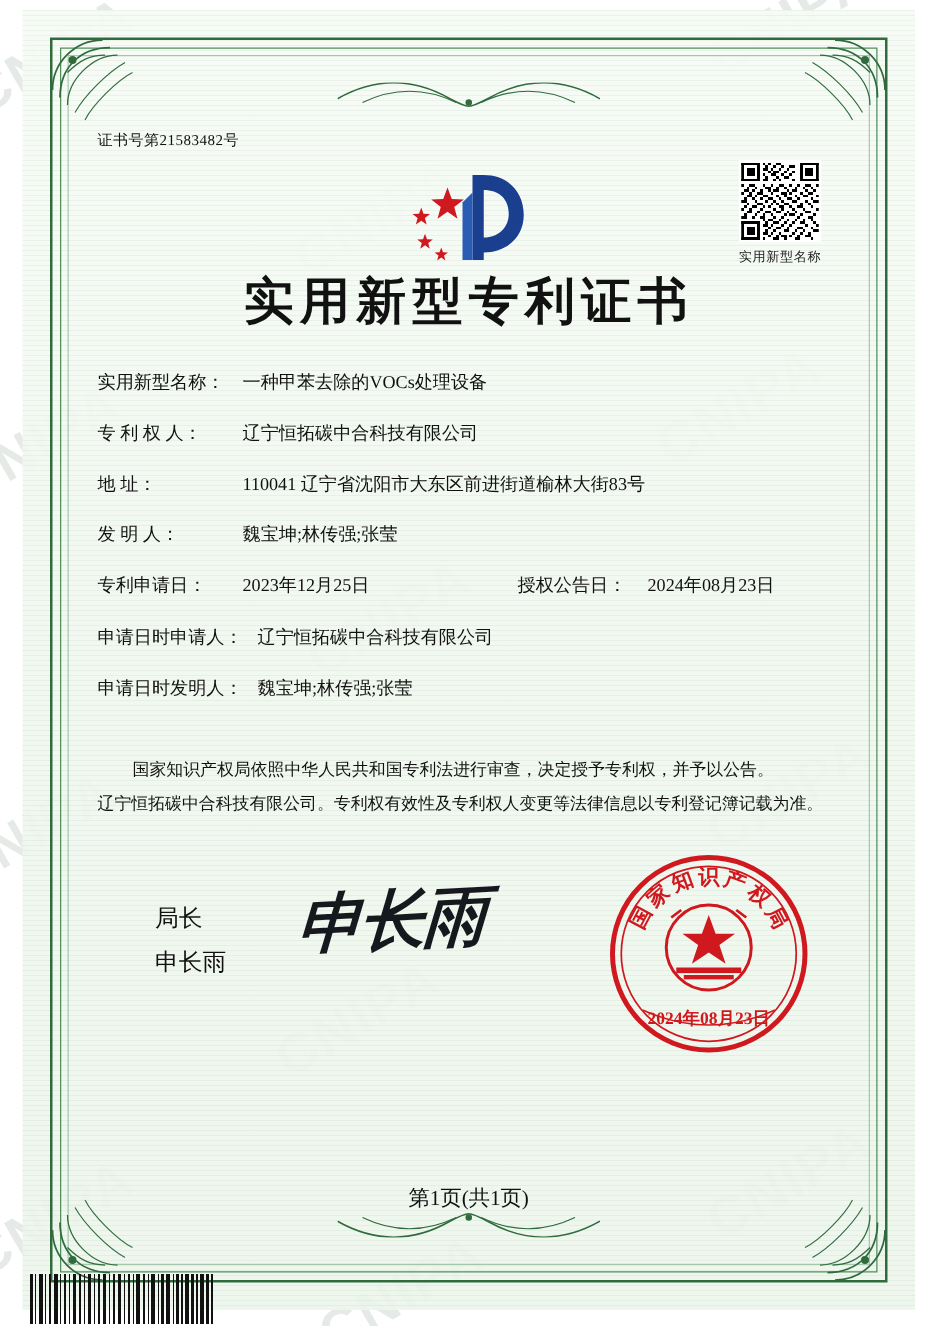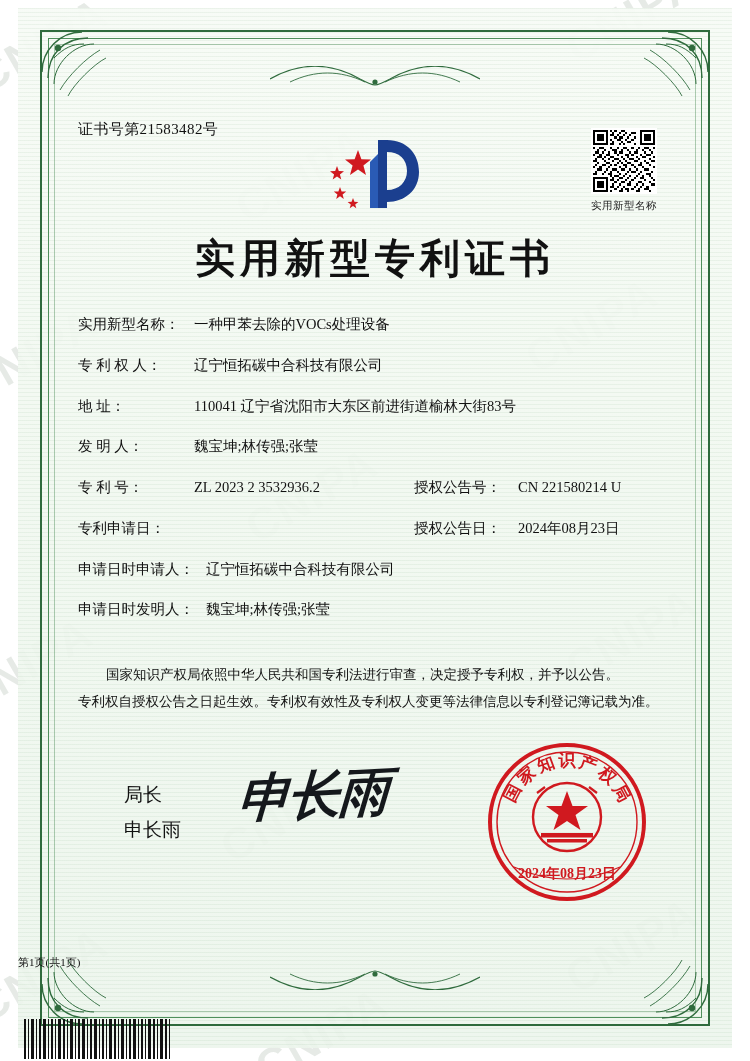--- a/index.html
+++ b/index.html
@@ -106,25 +106,24 @@
   
   .content {
     position: absolute;
     left: 60px;
     top: 96px;
     width: 594px;
     z-index: 3;
   }
 
   .cert-no {
-    font-size: 15px;
+    font-size: 12px;
     letter-spacing: .4px;
     color: #111;
     margin-bottom: 4px;
-    margin-top: 16px;
   }
 
   
   .logo-wrap {
     position: absolute;
     left: 50%;
     top: 28px;
     transform: translateX(-50%);
     width: 120px;
     height: 84px;
@@ -245,22 +244,22 @@
     width: 166px;
     height: 166px;
   }
   .seal svg { display:block; width:100%; height:100%; }
 
   .page-foot {
     position: absolute;
     left: 0;
     right: 0;
     bottom: 78px;
-    text-align: left;
-    font-size: 11px;
+    text-align: center;
+    font-size: 17px;
     color: #111;
     z-index: 3;
   }
 
   
   .barcode {
     position: absolute;
     left: 22px;
     bottom: 0px;
     width: 150px;
@@ -593,55 +592,46 @@
       <div class="frow">
         <div class="lbl">地        址：</div>
         <div class="val">110041 辽宁省沈阳市大东区前进街道榆林大街83号</div>
       </div>
 
       <div class="frow">
         <div class="lbl">发  明  人：</div>
         <div class="val">魏宝坤;林传强;张莹</div>
       </div>
 
-      <div class="frow">
-        <div class="half-left">
-          <div class="lbl">专  利  号：</div>
-          <div class="val">ZL 2023 2 3532936.2</div>
-        </div>
-        <div class="half-right">
-          <div class="lbl2">授权公告号：</div>
-          <div class="val2">CN 221580214 U</div>
-        </div>
-      </div>
 
       <div class="frow">
         <div class="half-left">
           <div class="lbl">专利申请日：</div>
+          <div class="val">2023年12月25日</div>
         </div>
         <div class="half-right">
           <div class="lbl2">授权公告日：</div>
           <div class="val2">2024年08月23日</div>
         </div>
       </div>
 
       <div class="frow gap-top">
         <div class="lbl" style="flex:0 0 128px;width:128px;">申请日时申请人：</div>
         <div class="val">辽宁恒拓碳中合科技有限公司</div>
       </div>
 
       <div class="frow">
         <div class="lbl" style="flex:0 0 128px;width:128px;">申请日时发明人：</div>
         <div class="val">魏宝坤;林传强;张莹</div>
       </div>
     </div>
 
     <div class="statement">
       <p class="indent">国家知识产权局依照中华人民共和国专利法进行审查，决定授予专利权，并予以公告。</p>
-      <p>专利权自授权公告之日起生效。专利权有效性及专利权人变更等法律信息以专利登记簿记载为准。</p>
+      <p>辽宁恒拓碳中合科技有限公司。专利权有效性及专利权人变更等法律信息以专利登记簿记载为准。</p>
     </div>
 
     <div class="sig-zone">
       <div class="sig-label">
         <div>局长</div>
         <div>申长雨</div>
       </div>
       <div class="sig-script">申长雨</div>
 
       <div class="seal">

